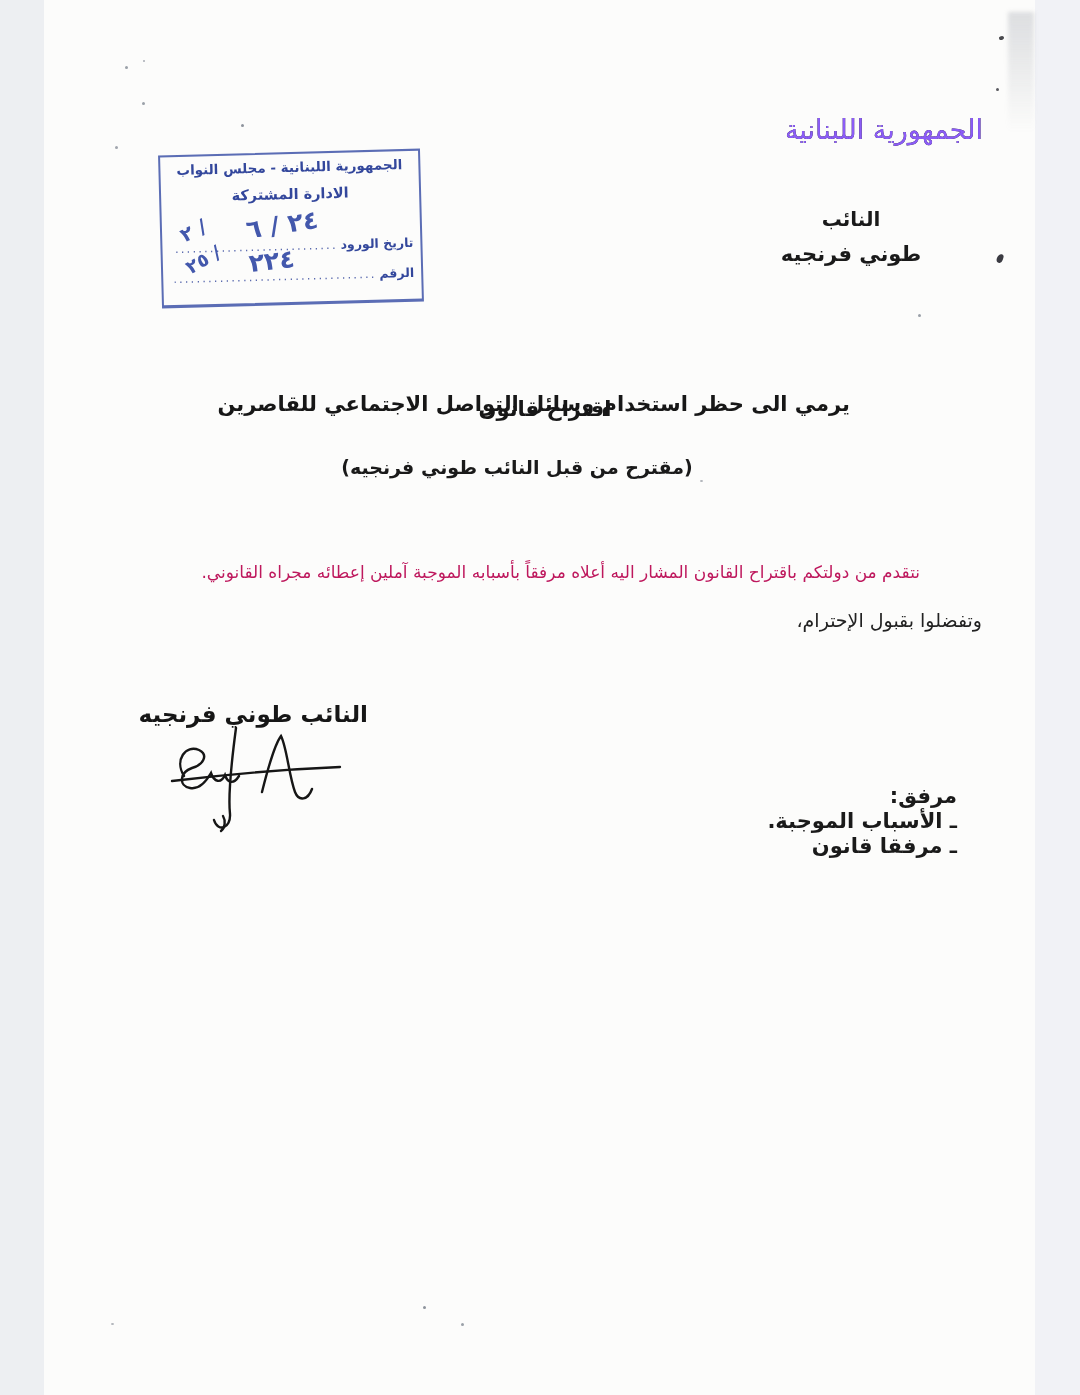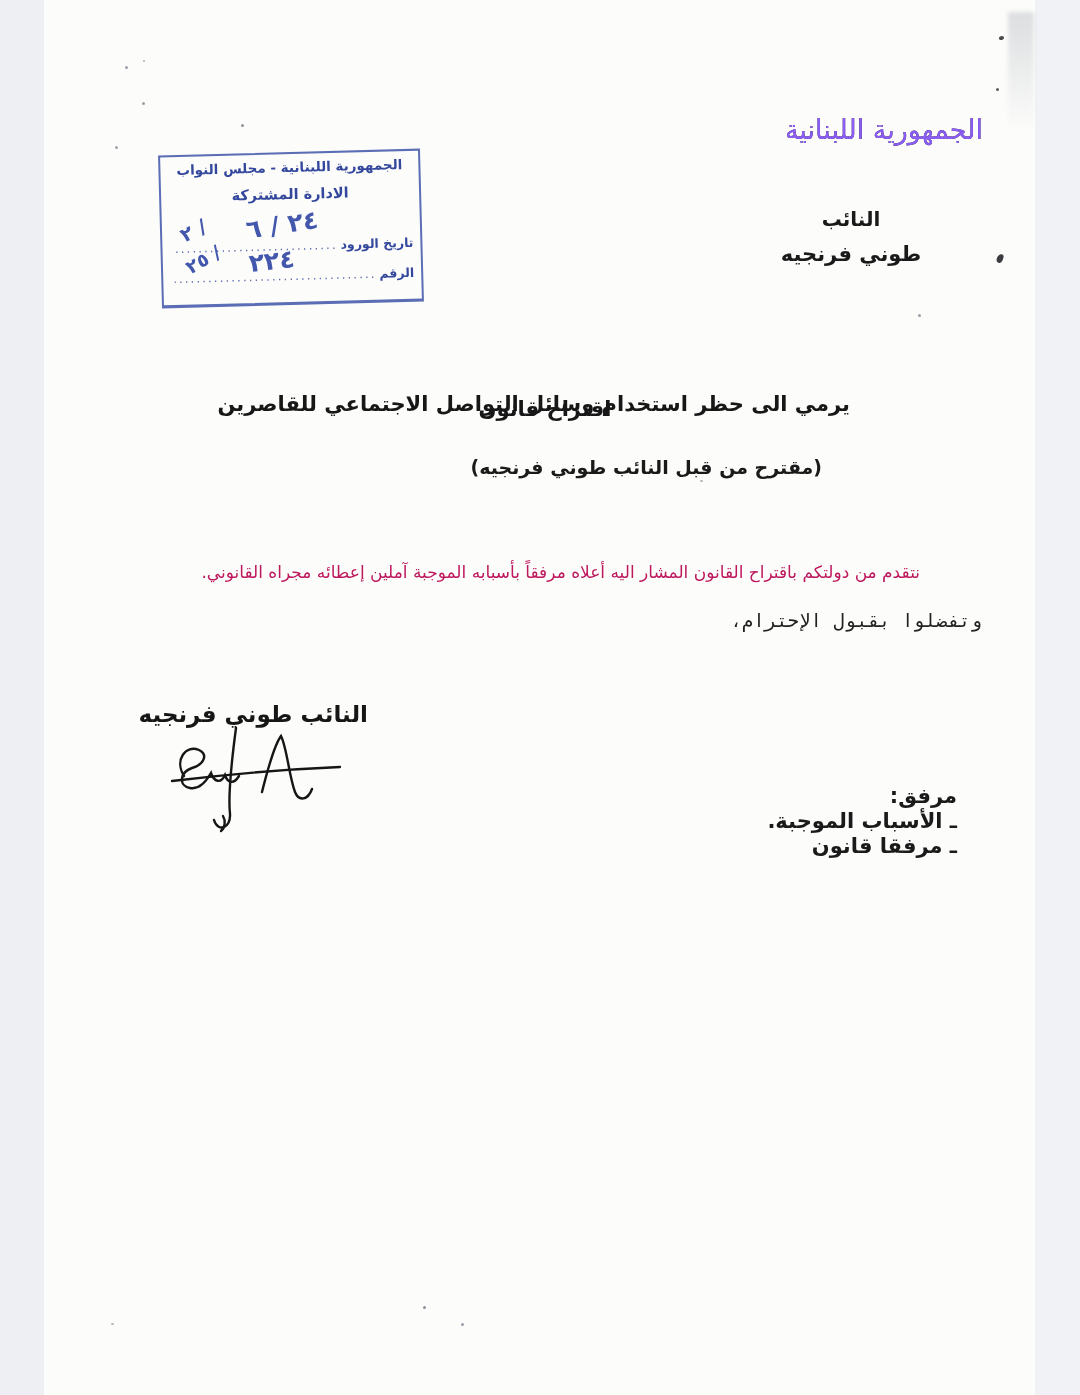--- a/index.html
+++ b/index.html
@@ -45,24 +45,24 @@
   .slabel{font-size:12.5px;font-weight:700;white-space:nowrap;}
   .sdots{flex:1;overflow:hidden;font-size:12px;letter-spacing:2px;white-space:nowrap;opacity:.8;margin-right:3px;}
   .hw{position:absolute;color:#3a50a8;font-weight:700;direction:ltr;opacity:.95;}
   .hw-date{left:84px;top:56px;font-size:25px;transform:rotate(-7deg);}
   .hw-date2{left:18px;top:62px;font-size:20px;transform:rotate(-25deg);}
   .hw-num{left:86px;top:92px;font-size:25px;transform:rotate(-5deg);}
   .hw-num2{left:22px;top:92px;font-size:19px;transform:rotate(-28deg);}
 
   .title-1{left:240px;top:357px;width:610px;text-align:center;font-size:21px;font-weight:700;color:#171717;margin-top:40px;}
   .title-2{left:240px;top:392px;width:610px;text-align:center;font-size:21px;font-weight:700;color:#171717;}
-  .proposer{left:212px;top:456px;width:610px;font-size:19px;font-weight:700;color:#1a1a1a;}
+  .proposer{left:212px;top:456px;width:610px;text-align:center;font-size:19px;font-weight:700;color:#1a1a1a;}
 
   .body-par{right:160px;top:562px;font-size:17px;color:#be185d;}
-  .closing{right:98px;top:609px;font-size:19px;color:#222;font-family:Liberation Mono, monospace;}
+  .closing{right:98px;top:609px;font-size:19px;color:#222;}
 
   .signer{left:183px;top:701px;width:185px;text-align:right;font-size:23px;font-weight:700;color:#161616;}
   .sig-svg{position:absolute;left:170px;top:718px;}
 
   .attachments{right:123px;top:784px;text-align:right;font-size:21px;font-weight:700;line-height:25px;color:#1a1a1a;}
 
   .speck{position:absolute;border-radius:50%;}
 </style>
 </head>
 <body>

